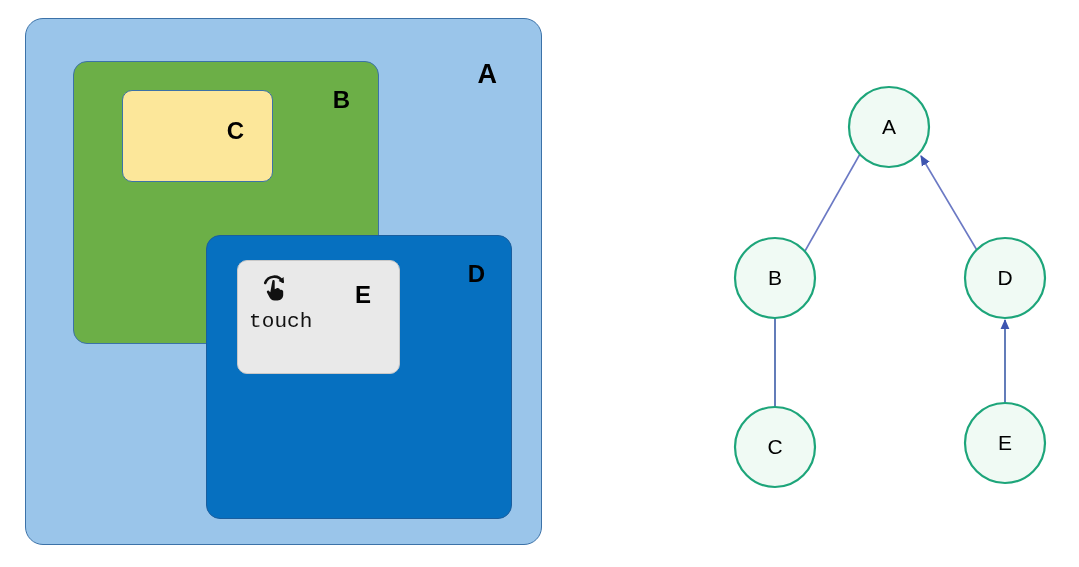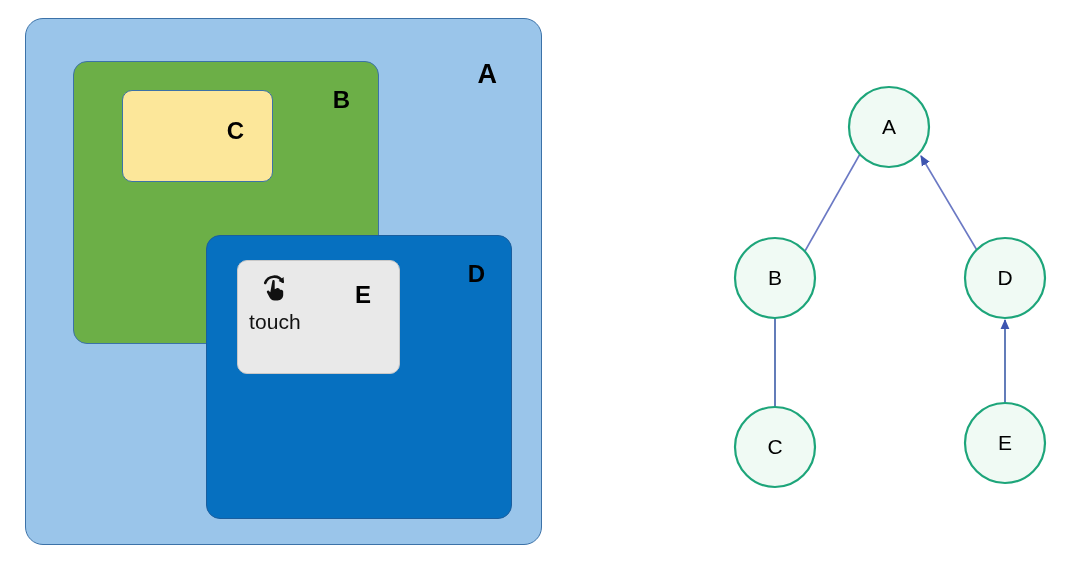--- a/index.html
+++ b/index.html
@@ -96,20 +96,21 @@
     margin-left: 8px;
   }
   .touch-text {
     display: block;
     font-size: 21px;
     color: #111111;
     line-height: 1;
     margin-top: 2px;
     margin-left: 0px;
     letter-spacing: 0.1px;
+    font-family: Liberation Mono, monospace;
   }
 
   
   .panel-graph {
     position: absolute;
     left: 700px; top: 0;
     width: 379px;
     height: 567px;
   }
   .gnode-label {

